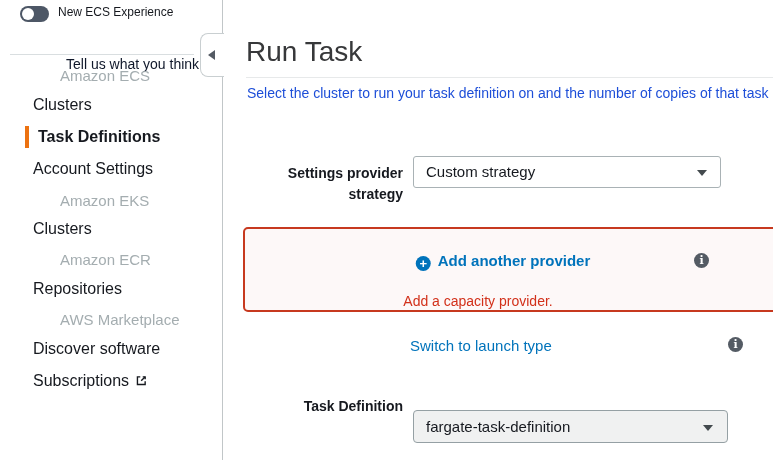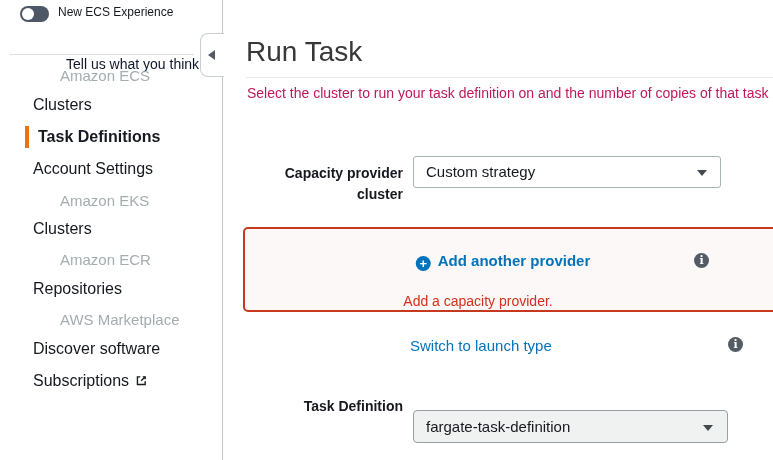--- a/index.html
+++ b/index.html
@@ -23,21 +23,21 @@
   
   .collapse-tab { position:absolute; left:200px; top:33px; width:24px; height:44px; background:#fff;
     border:1px solid #c9cfd1; border-right:none; border-radius:8px 0 0 8px; cursor:pointer; z-index:3; }
   .collapse-arrow { position:absolute; left:7px; top:16px; width:0; height:0;
     border-top:5px solid transparent; border-bottom:5px solid transparent; border-right:7px solid #545b64; }
 
   
   #main { position:absolute; left:224px; top:0; width:618px; height:460px; }
   .page-title { position:absolute; left:22px; top:36px; font-size:28px; font-weight:400; color:#37383a; white-space:nowrap; }
   .title-rule { position:absolute; left:22px; top:77px; width:527px; height:1px; background:#e7e9ea; }
-  .page-desc { position:absolute; left:23px; top:85px; font-size:14px; color:#be185d; white-space:nowrap; }
+  .page-desc { position:absolute; left:23px; top:85px; font-size:14px; color:#1d4ed8; white-space:nowrap; }
 
   .form-label { position:absolute; left:23px; width:156px; text-align:right; font-size:14px; font-weight:bold; color:#16191f; line-height:21px; }
   .cap-label { top:163px; }
   .td-label  { top:396px; }
 
   .dropdown { position:absolute; background:#fff; border:1px solid #a9b2b5; border-radius:3px; cursor:pointer; }
   .dd-value { position:absolute; left:12px; top:0; font-size:15px; color:#16191f; white-space:nowrap; }
   .dd-caret { position:absolute; width:0; height:0; border-left:5px solid transparent; border-right:5px solid transparent; border-top:6px solid #434a4e; }
   #capacity-dd { left:189px; top:156px; width:308px; height:32px; }
   #capacity-dd .dd-value { line-height:30px; }
@@ -103,21 +103,21 @@
 
   <div class="collapse-tab">
     <div class="collapse-arrow"></div>
   </div>
 
   <main id="main">
     <h1 class="page-title">Run Task</h1>
     <div class="title-rule"></div>
     <p class="page-desc">Select the cluster to run your task definition on and the number of copies of that task</p>
 
-    <div class="form-label cap-label">Capacity provider cluster</div>
+    <div class="form-label cap-label">Settings provider strategy</div>
     <div class="dropdown" id="capacity-dd">
       <span class="dd-value">Custom strategy</span>
       <span class="dd-caret"></span>
     </div>
 
     <div class="error-box">
       <div class="add-provider">
         <span class="plus-icon">+</span><span class="add-provider-label">Add another provider</span>
       </div>
       <span class="info-icon" id="info-provider">i</span>

